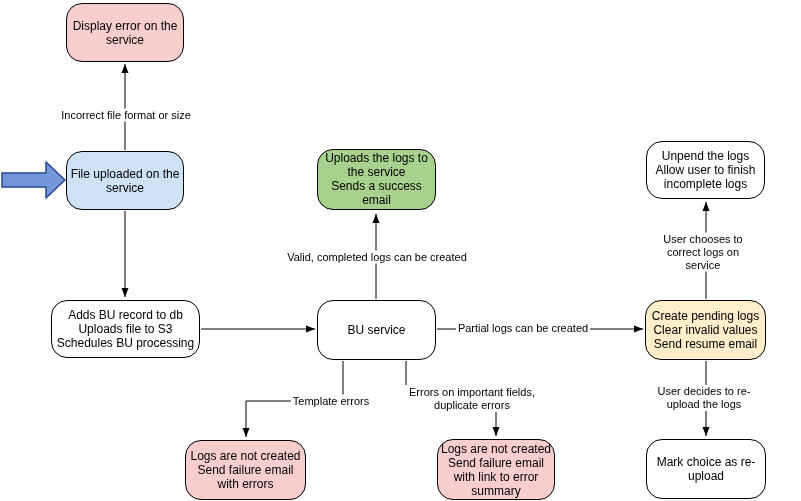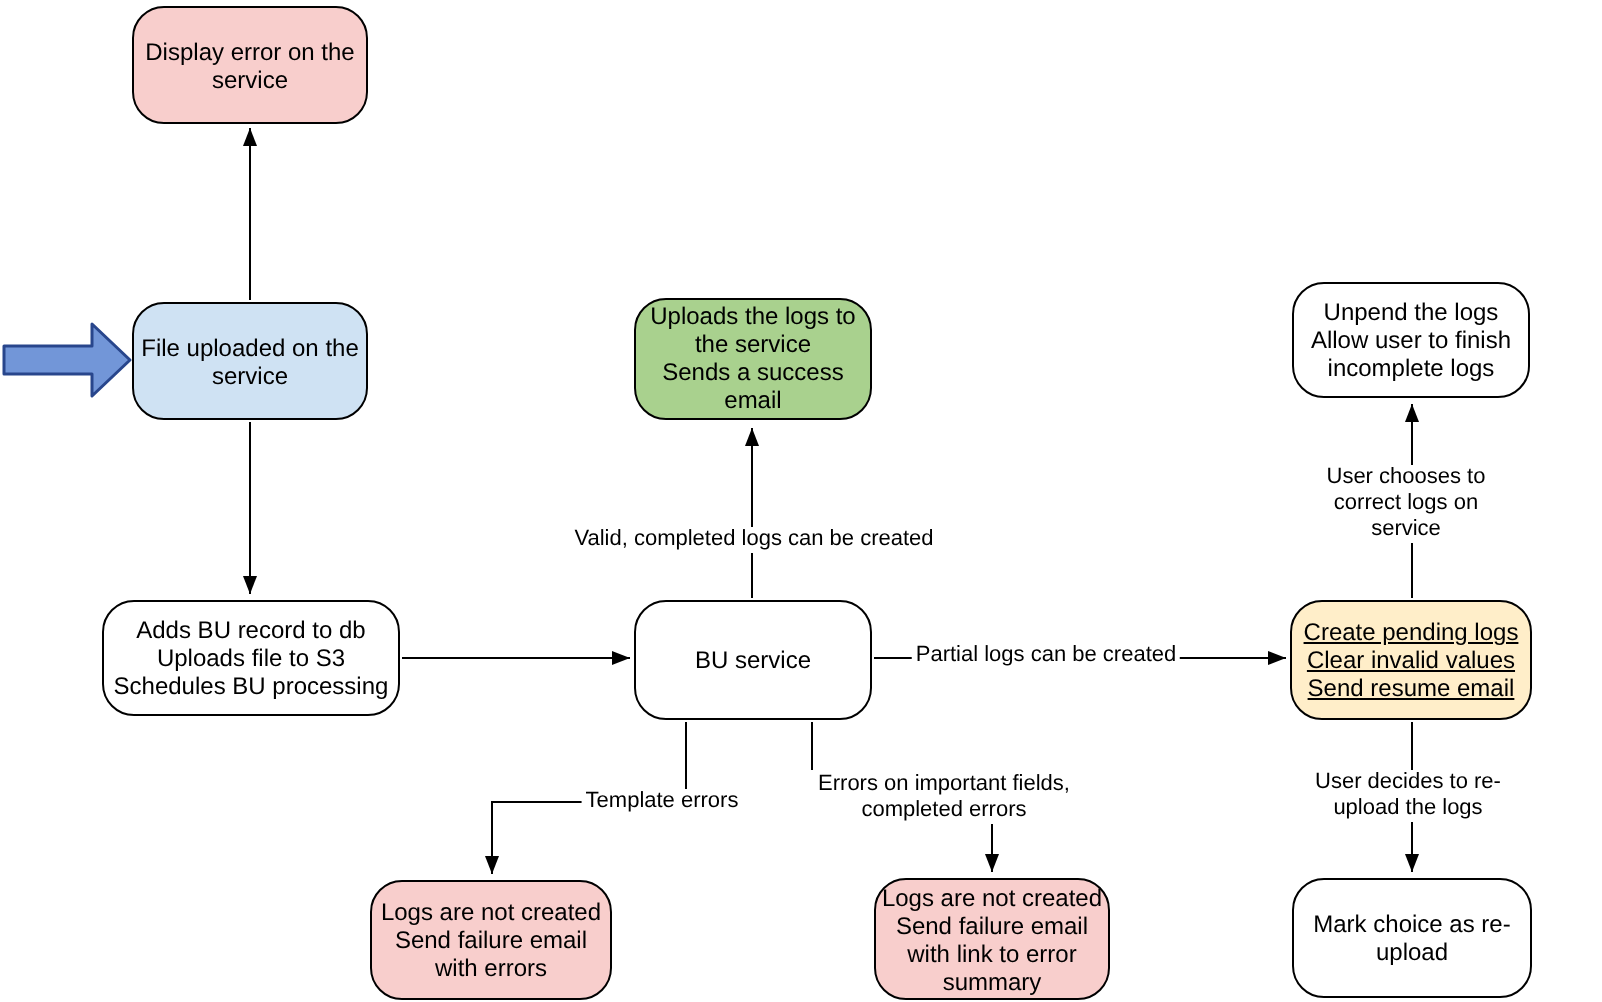--- a/index.html
+++ b/index.html
@@ -9,21 +9,21 @@
   }
   svg.connectors{position:absolute;left:0;top:0;width:801px;height:501px;}
   .node{
     position:absolute;display:flex;align-items:center;justify-content:center;
     text-align:center;border:1px solid #000;border-radius:16px;background:#fff;
     font-size:12px;line-height:14px;box-sizing:border-box;padding:2px;
   }
   .node.red{background:#f8cecc;}
   .node.blue{background:#cfe2f3;}
   .node.green{background:#a9d18e;align-items:flex-end;}
-  .node.yellow{background:#ffeec9;text-decoration:underline;}
+  .node.yellow{background:#ffeec9;}
   .node-label{white-space:pre-line;}
   .edge-label{
     position:absolute;transform:translate(-50%,-50%);background:#ffffff;
     font-size:11px;line-height:13px;text-align:center;white-space:pre-line;
     padding:0 2px;
   }
 </style>
 </head>
 <body>
 
@@ -51,27 +51,28 @@
     <path d="M343,361 V401 H246 V437" stroke="#000" fill="none" marker-end="url(#arr)"></path>
 
     <path d="M406,361 V385" stroke="#000" fill="none"></path>
     <path d="M496,411 V436" stroke="#000" fill="none" marker-end="url(#arr)"></path>
 
     <path d="M706,299 V202" stroke="#000" fill="none" marker-end="url(#arr)"></path>
 
     <path d="M706,361 V436" stroke="#000" fill="none" marker-end="url(#arr)"></path>
   </svg>
 
-  <div class="edge-label" style="left:377px;top:270px">Valid, completed logs can be created</div>
+  <div class="edge-label" style="left:126px;top:115px">Incorrect file format or size</div>
+  <div class="edge-label" style="left:377px;top:257px">Valid, completed logs can be created</div>
   <div class="edge-label" style="left:703px;top:252px">User chooses to correct logs on service</div>
   <div class="edge-label" style="left:523px;top:328px">Partial logs can be created</div>
   <div class="edge-label" style="left:704px;top:398px">User decides to re-upload the logs</div>
   <div class="edge-label" style="left:331px;top:401px">Template errors</div>
   <div class="edge-label" style="left:472px;top:399px">Errors on important fields,
-completed errors</div>
+duplicate errors</div>
 
   <div class="node red" style="left:66px;top:3px;width:118px;height:59px">
     <span class="node-label">Display error on the
 service</span>
   </div>
 
   <div class="node blue" style="left:66px;top:151px;width:118px;height:59px">
     <span class="node-label">File uploaded on the
 service</span>
   </div>

